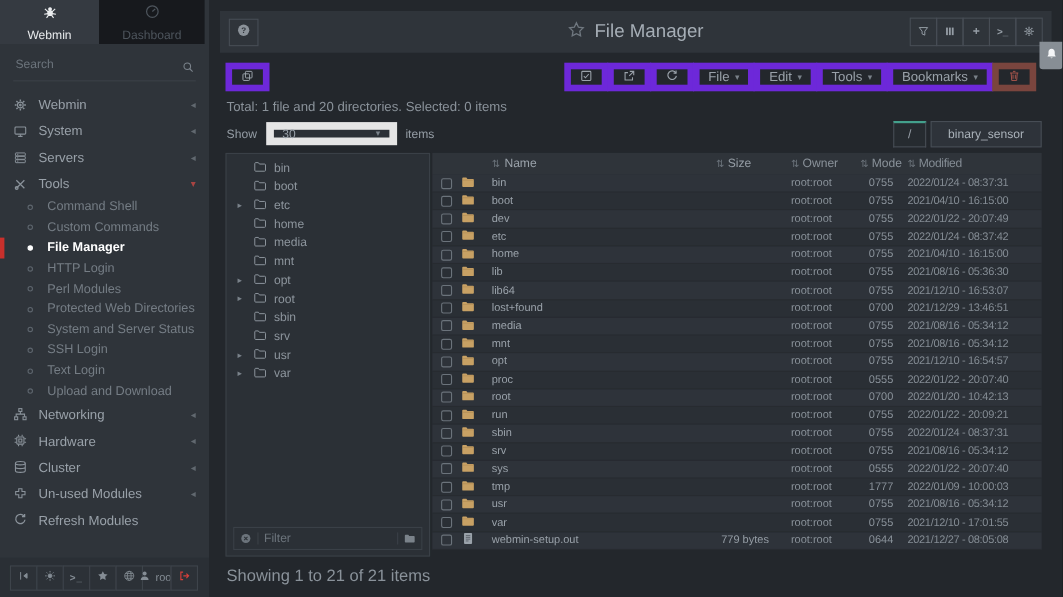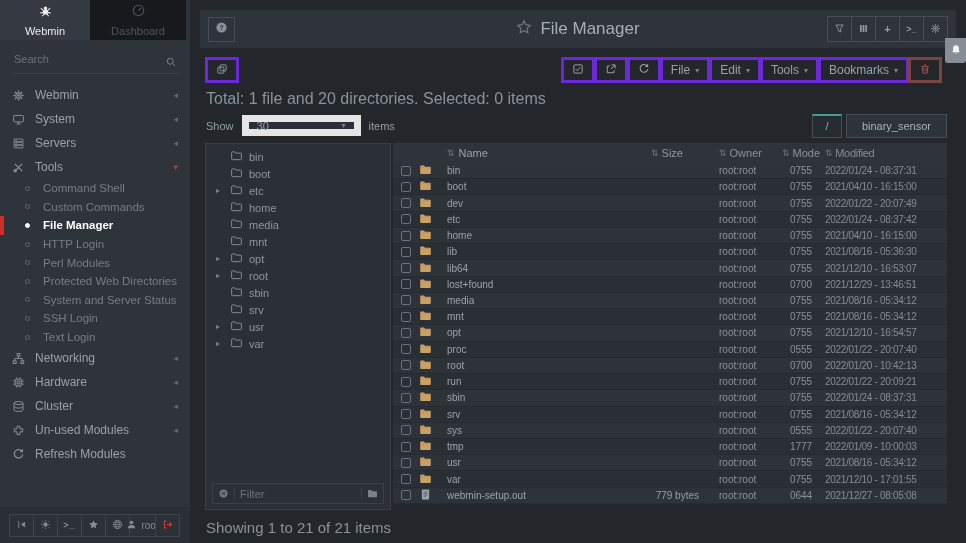--- a/index.html
+++ b/index.html
@@ -62,29 +62,29 @@
   .top-btn { width:25px; height:26px; border:1px solid #474d55; margin-left:-1px; display:flex;
              align-items:center; justify-content:center; color:#959da5; cursor:pointer; background:transparent; }
   .top-btn svg { width:11px; height:11px; }
   .top-btn .txt { font-size:11px; font-weight:bold; }
   .bell-tab { position:absolute; right:0; top:38px; width:21px; height:25px; background:#878e95;
               border-radius:0 0 3px 3px; display:flex; align-items:center; justify-content:center;
               color:#f4f6f8; cursor:pointer; z-index:3; }
   .bell-tab svg { width:12px; height:12px; }
 
   .fm-toolbar { margin:9px 24px 0 16px; display:flex; align-items:center; }
-  .tb-btn { height:26px; min-width:29px; border:3px solid #6d28d9; margin-left:-1px; padding:0 8px;
+  .tb-btn { height:26px; min-width:29px; border:6px solid #6d28d9; margin-left:-1px; padding:0 8px;
             display:flex; align-items:center; justify-content:flex-end; gap:5px; color:#9aa2aa;
             font-size:12px; cursor:pointer; background:transparent; }
   .tb-btn svg { width:12px; height:12px; }
   .tb-btn .caret { font-size:8px; color:#7a828a; }
   .tb-right { margin-left:auto; display:flex; }
   .tb-btn.trash { border-color:#7a453e; color:#a8554c; }
 
-  .summary { margin:7px 16px 0; font-size:16px; color:#8a929a; }
+  .summary { margin:7px 16px 0; font-size:12px; color:#8a929a; }
 
   .controls { margin:5px 19px 0 16px; display:flex; align-items:center; height:25px;
               font-size:11px; color:#959da5; }
   .show-select { width:119px; height:21px; border:7px solid #e5e5e5; background:#2b3036; margin:0 8px;
                  display:flex; align-items:center; padding:0 8px; color:#9aa2aa; cursor:pointer; }
   .show-select .caret { margin-left:auto; font-size:8px; color:#7a828a; }
   .path { margin-left:auto; display:flex; align-items:stretch; }
   .path-root { width:30px; height:24px; border:1px solid #474d55; border-top:2px solid #43a08c;
                background:#262b30; display:flex; align-items:center; justify-content:center;
                color:#9aa2aa; cursor:pointer; }
@@ -246,20 +246,24 @@
           <span class="bullet"></span>
           <span>System and Server Status</span>
         </div>
         <div class="menu-child">
           <span class="bullet"></span>
           <span>SSH Login</span>
         </div>
         <div class="menu-child">
           <span class="bullet"></span>
           <span>Text Login</span>
+        </div>
+        <div class="menu-child">
+          <span class="bullet"></span>
+          <span>Upload and Download</span>
         </div>
         <div class="menu-item">
           <span class="micon">
             <svg viewBox="0 0 16 16">
               <g fill="none" stroke="currentColor" stroke-width="1.2">
                 <rect x="6.3" y="1.8" width="3.4" height="3.2"></rect>
                 <rect x="1.6" y="11" width="3.4" height="3.2"></rect>
                 <rect x="11" y="11" width="3.4" height="3.2"></rect>
                 <path d="M8 5v3M8 8H3.3v3M8 8h4.7v3"></path>
               </g>

